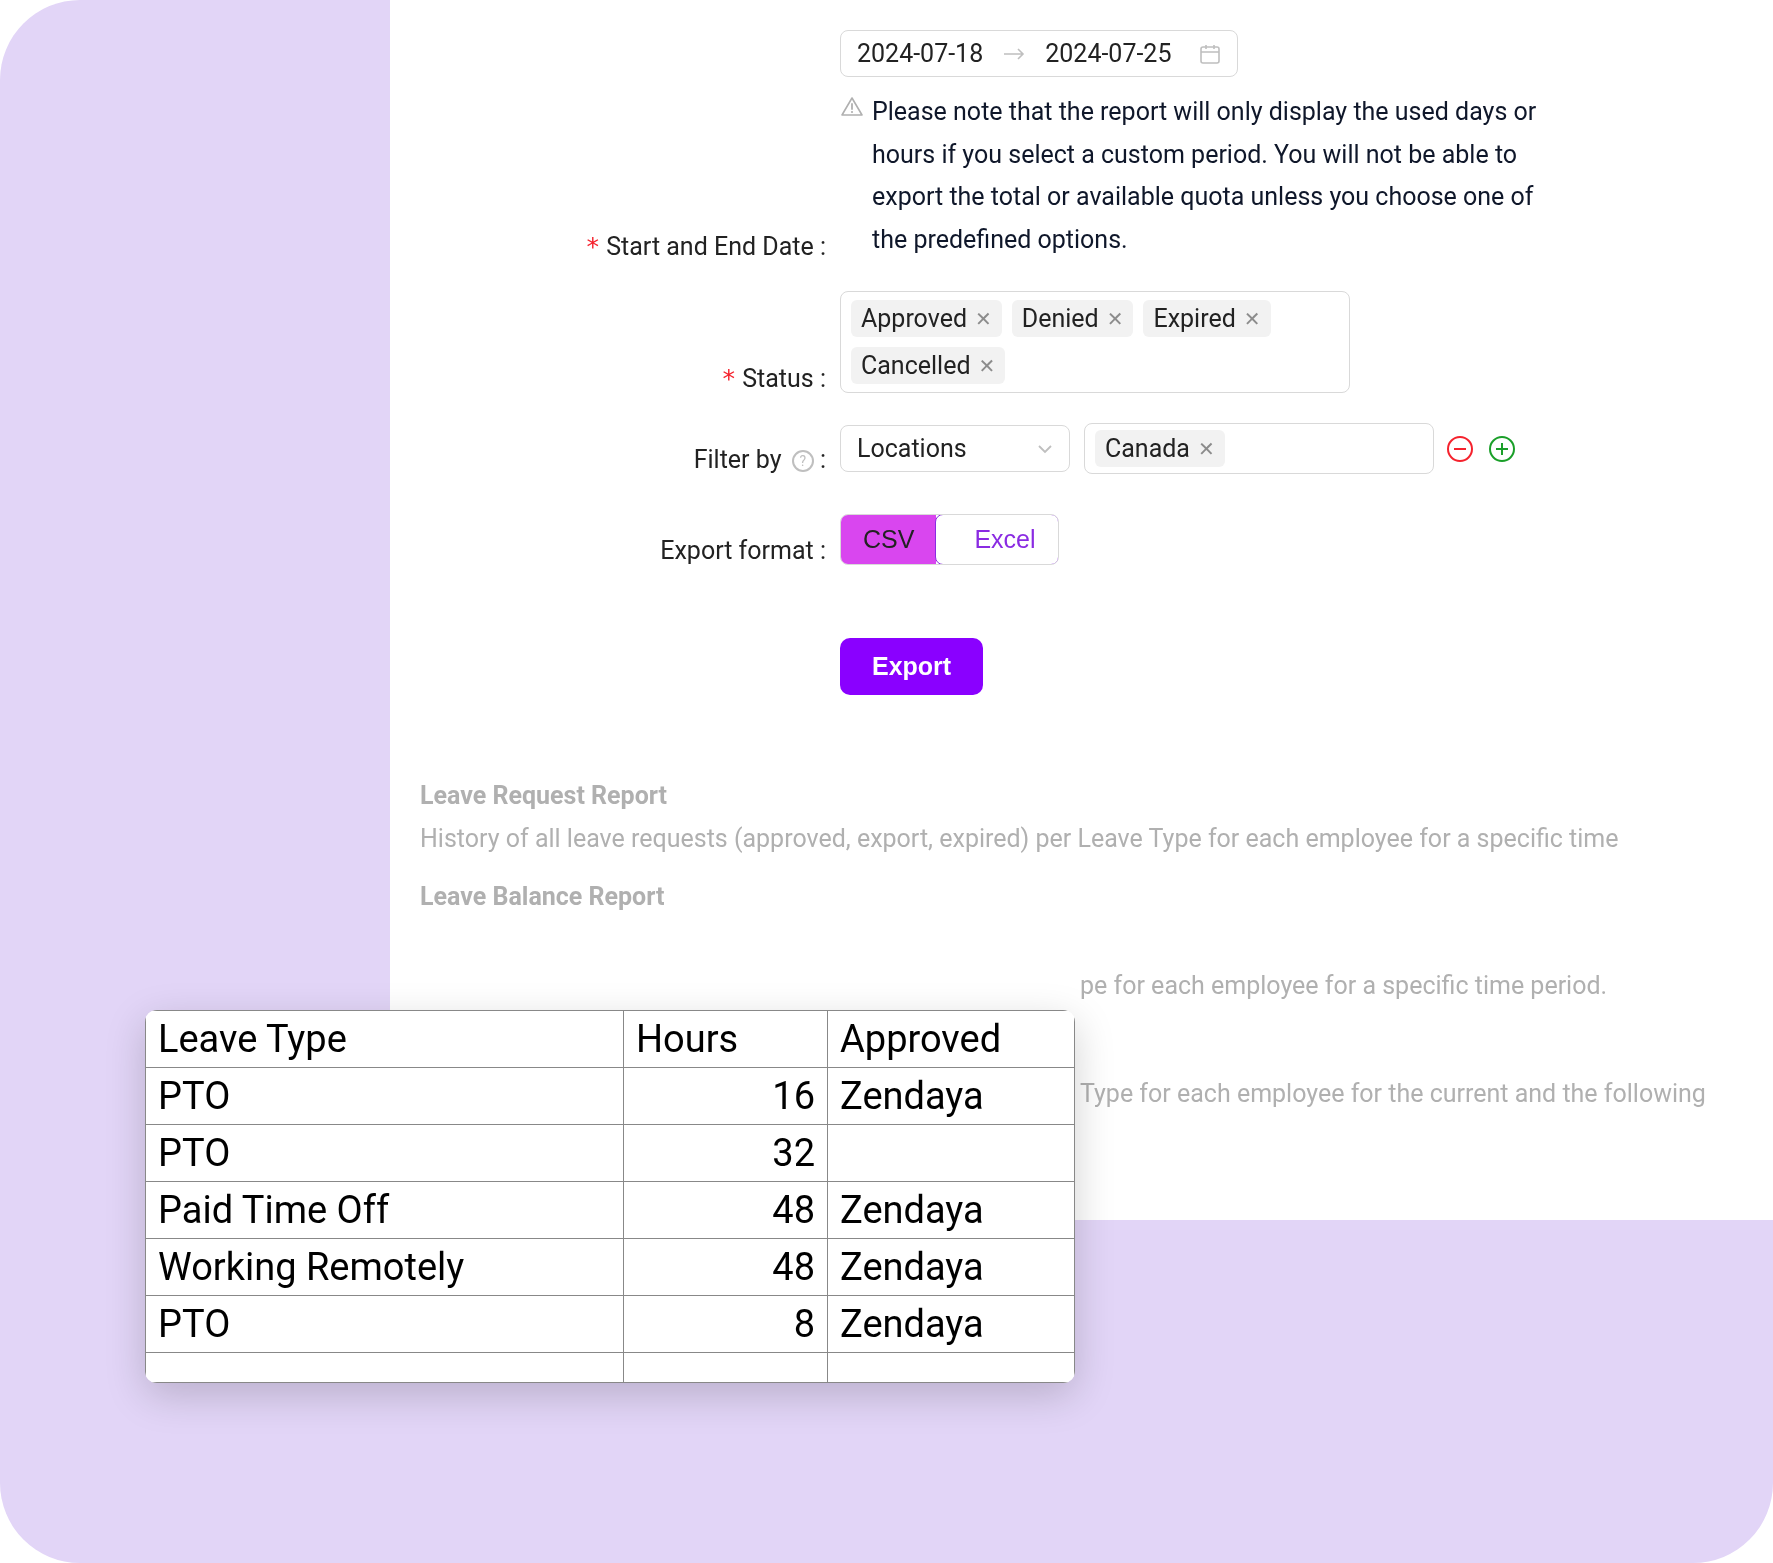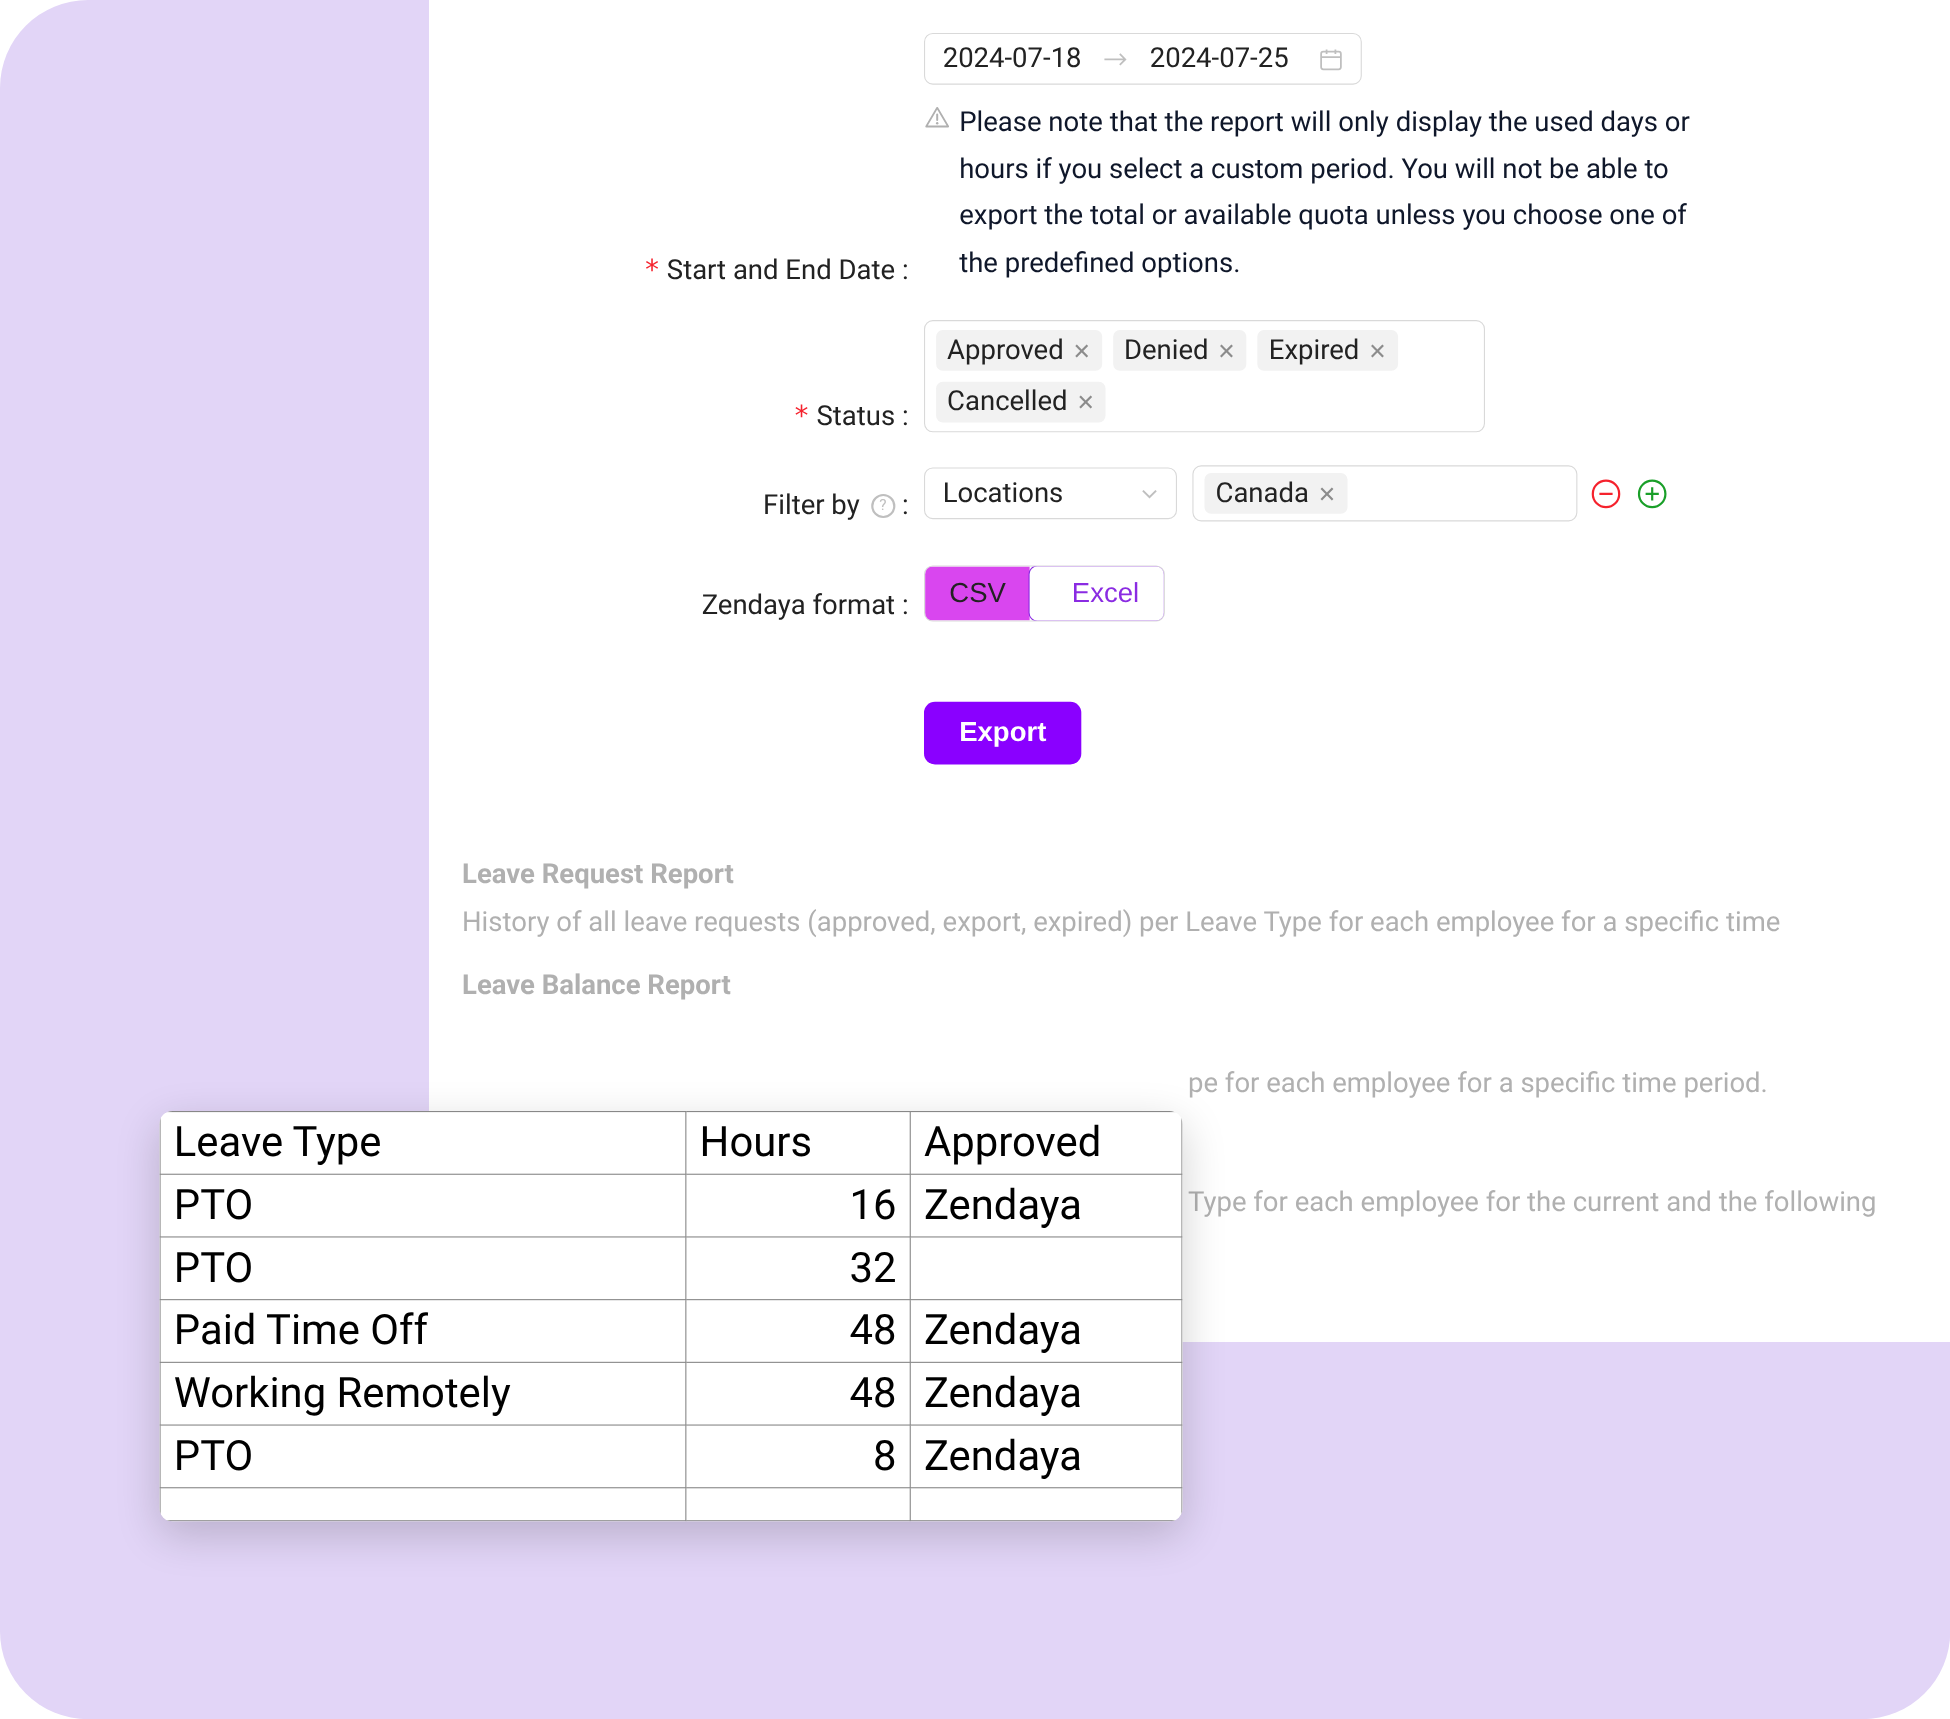--- a/index.html
+++ b/index.html
@@ -317,21 +317,21 @@
           <svg width="28" height="28" viewBox="0 0 28 28">
               <circle cx="14" cy="14" r="12" stroke="#1a9f29" stroke-width="2" fill="none"></circle>
               <path d="M8 14 H20 M14 8 V20" stroke="#1a9f29" stroke-width="2"></path>
             </svg>
         </span>
       </div>
     </div>
 
     <div class="form-row" style="margin-top:40px;">
       <div class="form-label-col">
-        <span>Zendaya format</span> :
+        <span>Export format</span> :
       </div>
       <div class="form-control-col">
         <div class="seg-group">
           <button class="seg-btn">CSV</button>
           <button class="seg-btn active">Excel</button>
         </div>
       </div>
     </div>
 
     <div class="form-row" style="margin-top:30px;">

